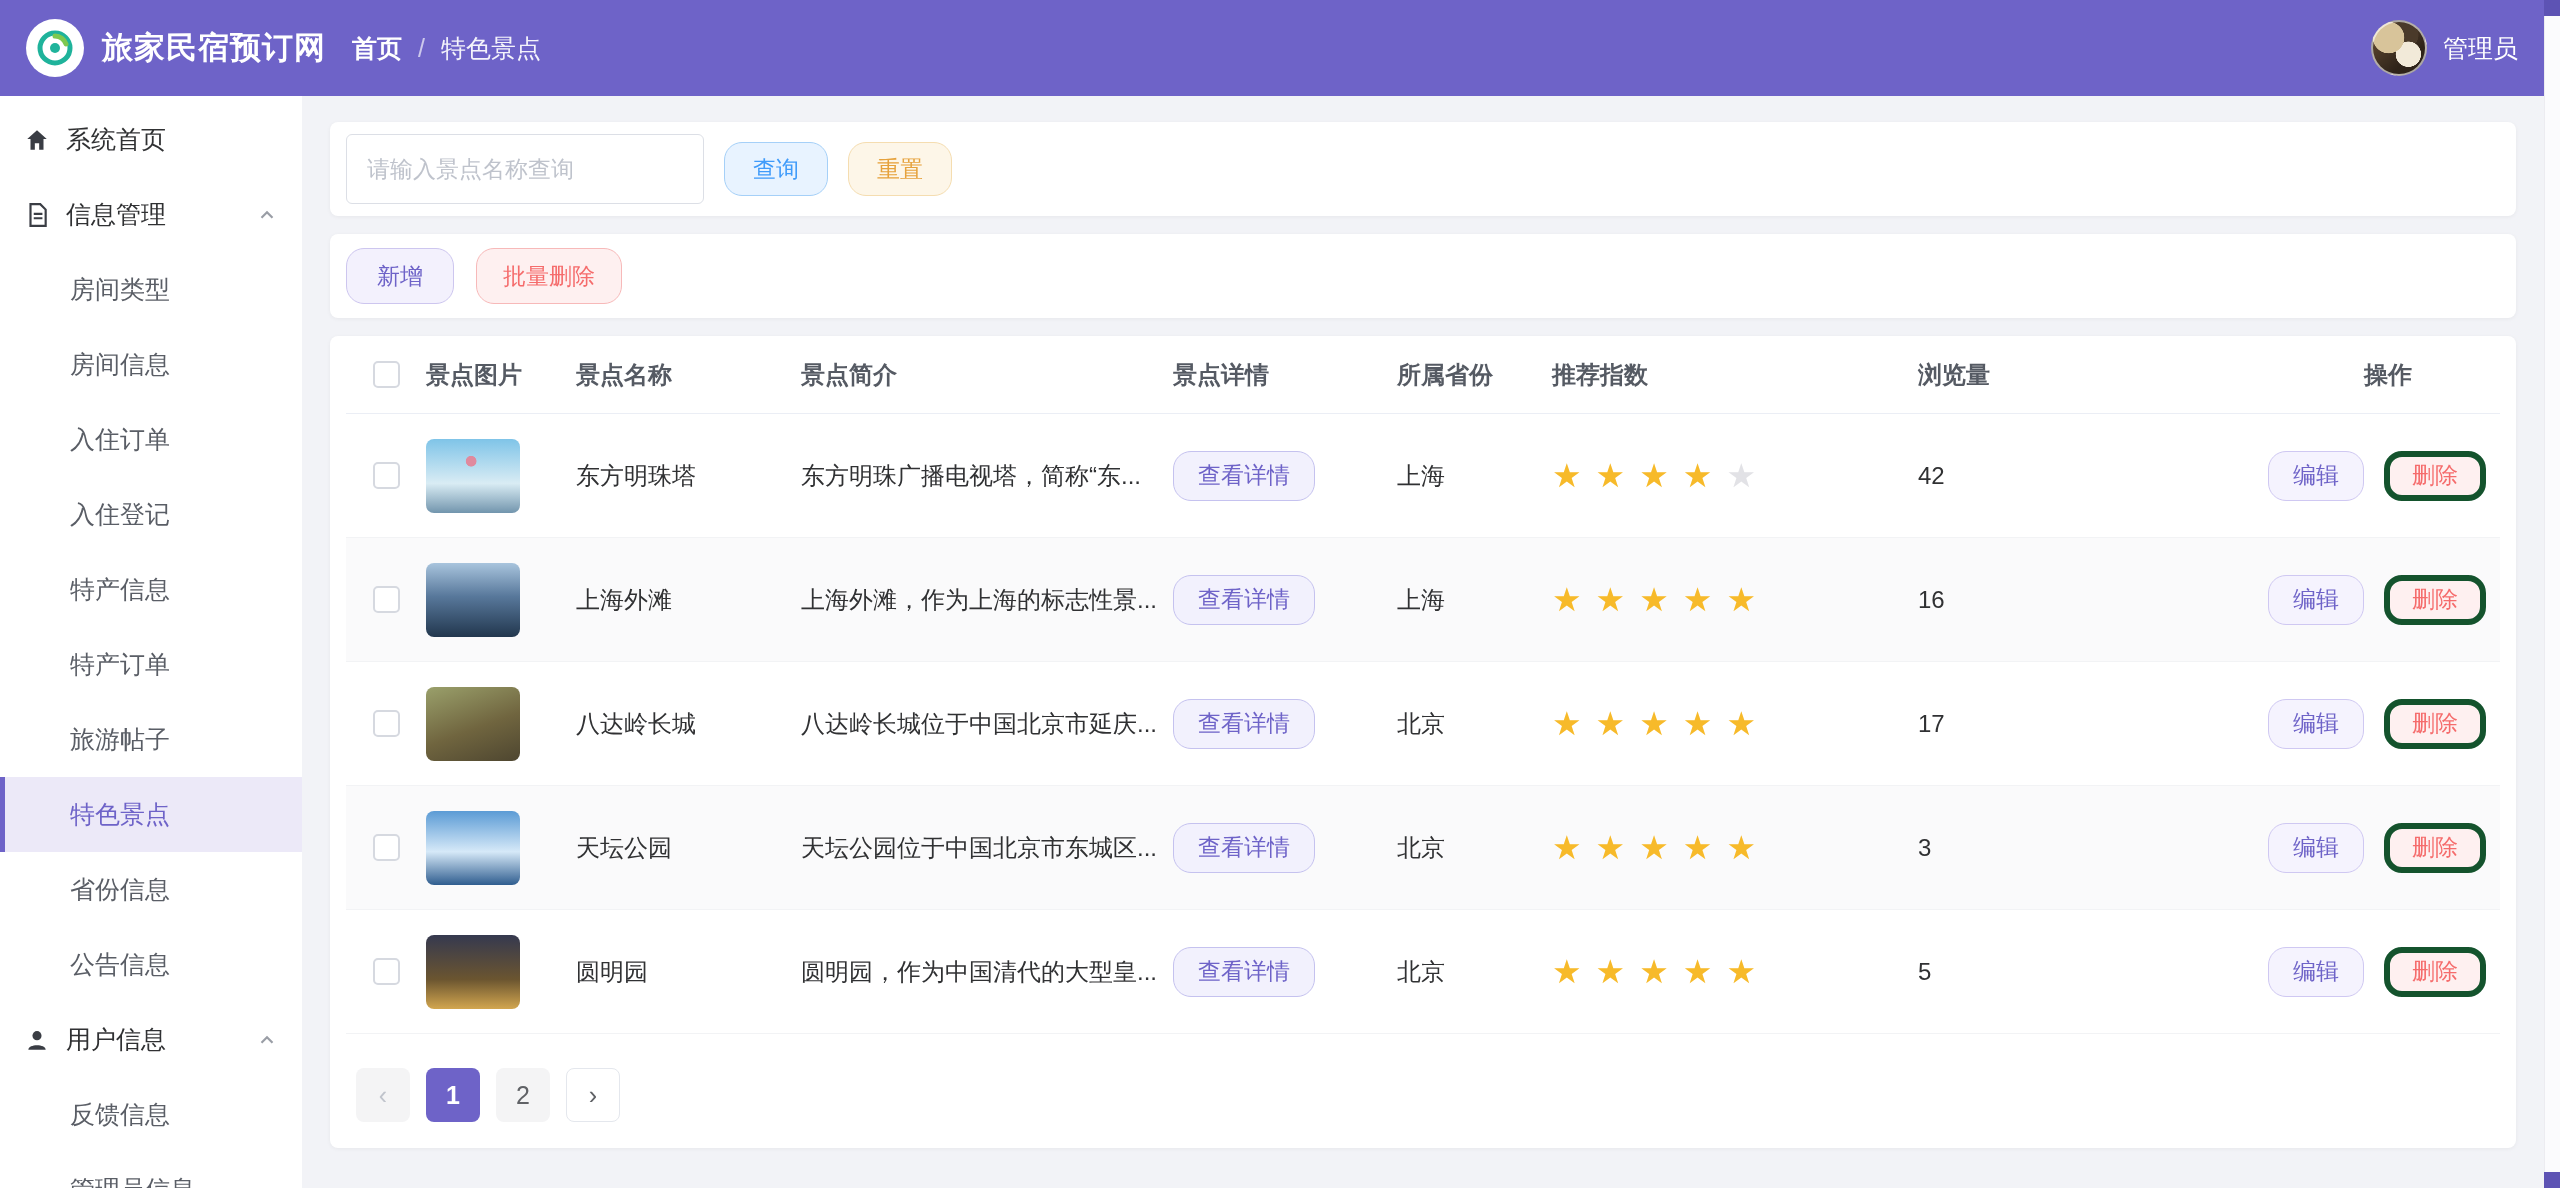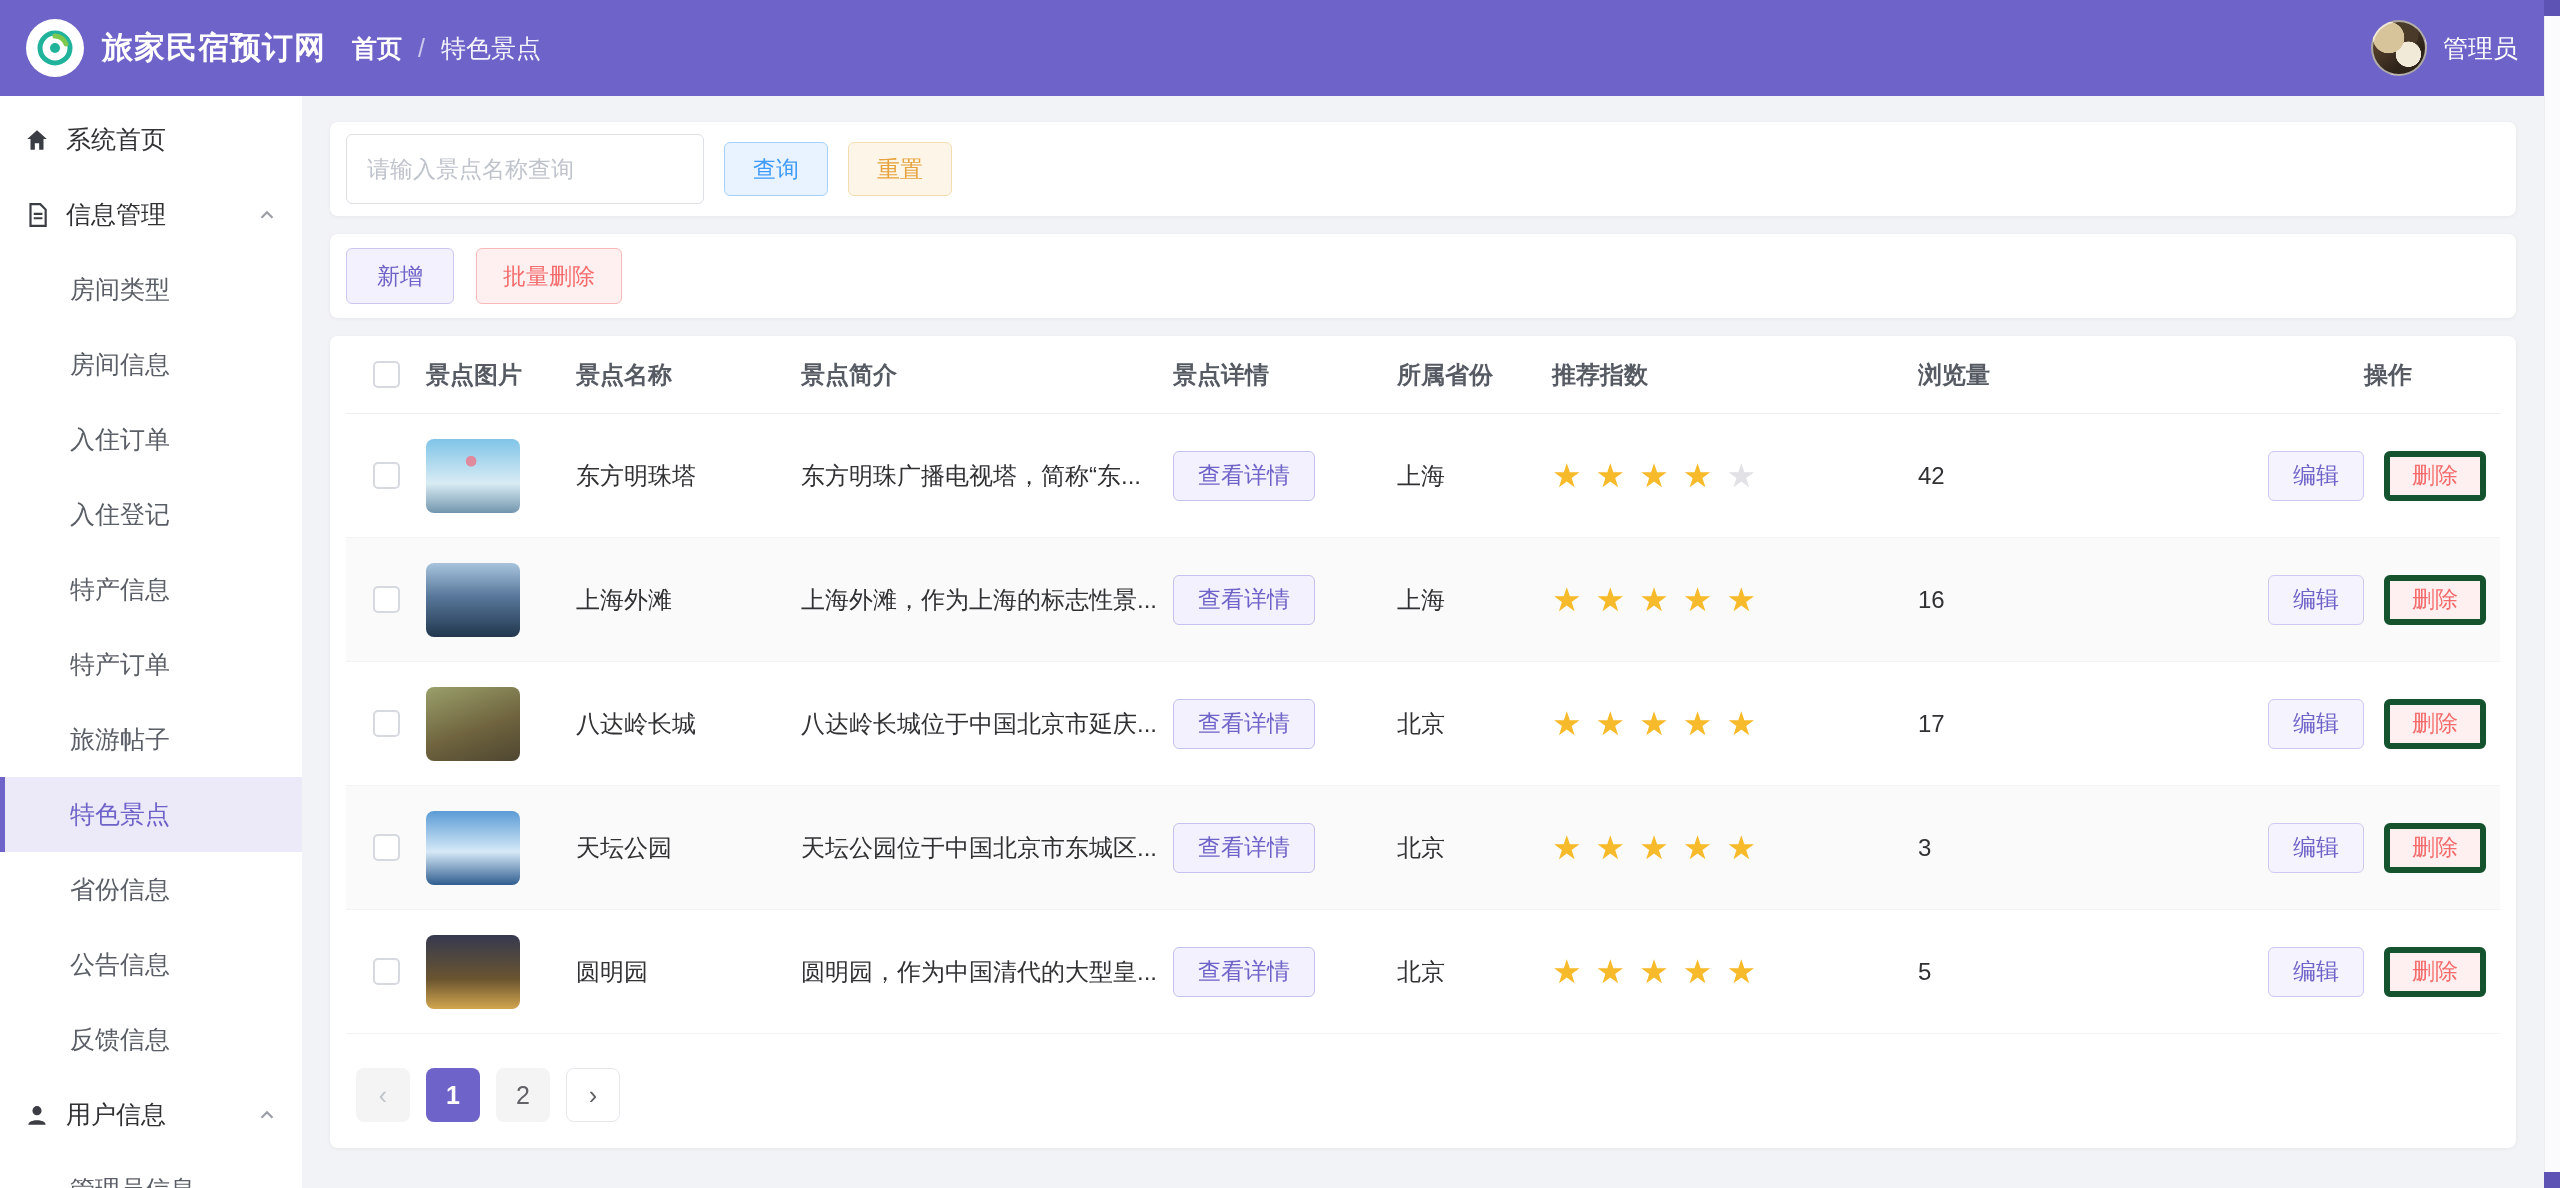--- a/index.html
+++ b/index.html
@@ -37,21 +37,21 @@
   .side-item .chevron { margin-left:auto; }
   .side-item.sub { padding-left:70px; color:#5a5e66; }
   .side-item.active { background:#ece9f8; color:#6e63c8; border-left:5px solid #6e63c8; padding-left:65px; }
 
   
   .main { flex:1; padding:26px 44px 0 28px; overflow:hidden; }
   .card { background:#ffffff; border-radius:8px; box-shadow:0 1px 4px rgba(0,0,0,0.05); }
   .search-card { display:flex; align-items:center; gap:20px; padding:12px 16px; margin-bottom:18px; }
   .search-input { width:358px; height:70px; border:1px solid #dcdfe6; border-radius:6px; padding:0 20px; font-size:23px; color:#303133; outline:none; }
   .search-input::placeholder { color:#bfc3cc; }
-  .btn { border-radius:6px; font-size:23px; cursor:pointer; font-family:inherit; }
+  .btn { border-radius:18px; font-size:23px; cursor:pointer; font-family:inherit; }
   .btn-query { height:54px; padding:0 28px; background:#e8f3ff; border:1px solid #a5d0f8; color:#3f9bfa; }
   .btn-reset { height:54px; padding:0 28px; background:#fdf6e8; border:1px solid #f5ddb0; color:#e6a23c; }
 
   .toolbar-card { display:flex; align-items:center; gap:22px; padding:14px 16px; margin-bottom:18px; }
   .btn-add { height:56px; padding:0 30px; background:#f3f1fd; border:1px solid #cdc6ef; color:#6e63c8; }
   .btn-batch-del { height:56px; padding:0 26px; background:#fef0f0; border:1px solid #f7b9b9; color:#f56c6c; }
 
   
   .table-card { padding:0 16px 26px 16px; }
   .thead, .trow { display:grid; grid-template-columns:80px 150px 225px 372px 224px 155px 366px 180px 1fr; align-items:center; }
@@ -159,34 +159,34 @@
         </div>
       <div class="side-item sub active">
           <span>特色景点</span>
         </div>
       <div class="side-item sub">
           <span>省份信息</span>
         </div>
       <div class="side-item sub">
           <span>公告信息</span>
         </div>
-      <div class="side-item sub">
-          <span>反馈信息</span>
-        </div>
-
       <div class="side-item">
         <svg class="side-icon" width="26" height="26" viewBox="0 0 24 24">
           <circle cx="12" cy="8" r="4.2" fill="#3a3d44"></circle>
           <path d="M4 21 C4 15.5 20 15.5 20 21 Z" fill="#3a3d44"></path>
         </svg>
         <span>用户信息</span>
         <svg class="chevron" width="22" height="22" viewBox="0 0 24 24">
           <path d="M6 15 L12 9 L18 15" fill="none" stroke="#9a9ea6" stroke-width="2.4"></path>
         </svg>
       </div>
+
+      <div class="side-item sub">
+          <span>反馈信息</span>
+        </div>
 
       <div class="side-item sub">
           <span>管理员信息</span>
         </div>
     </div>
 
     <div class="main">
 
       <div class="card search-card">
         <input class="search-input" type="text" placeholder="请输入景点名称查询" style="">

